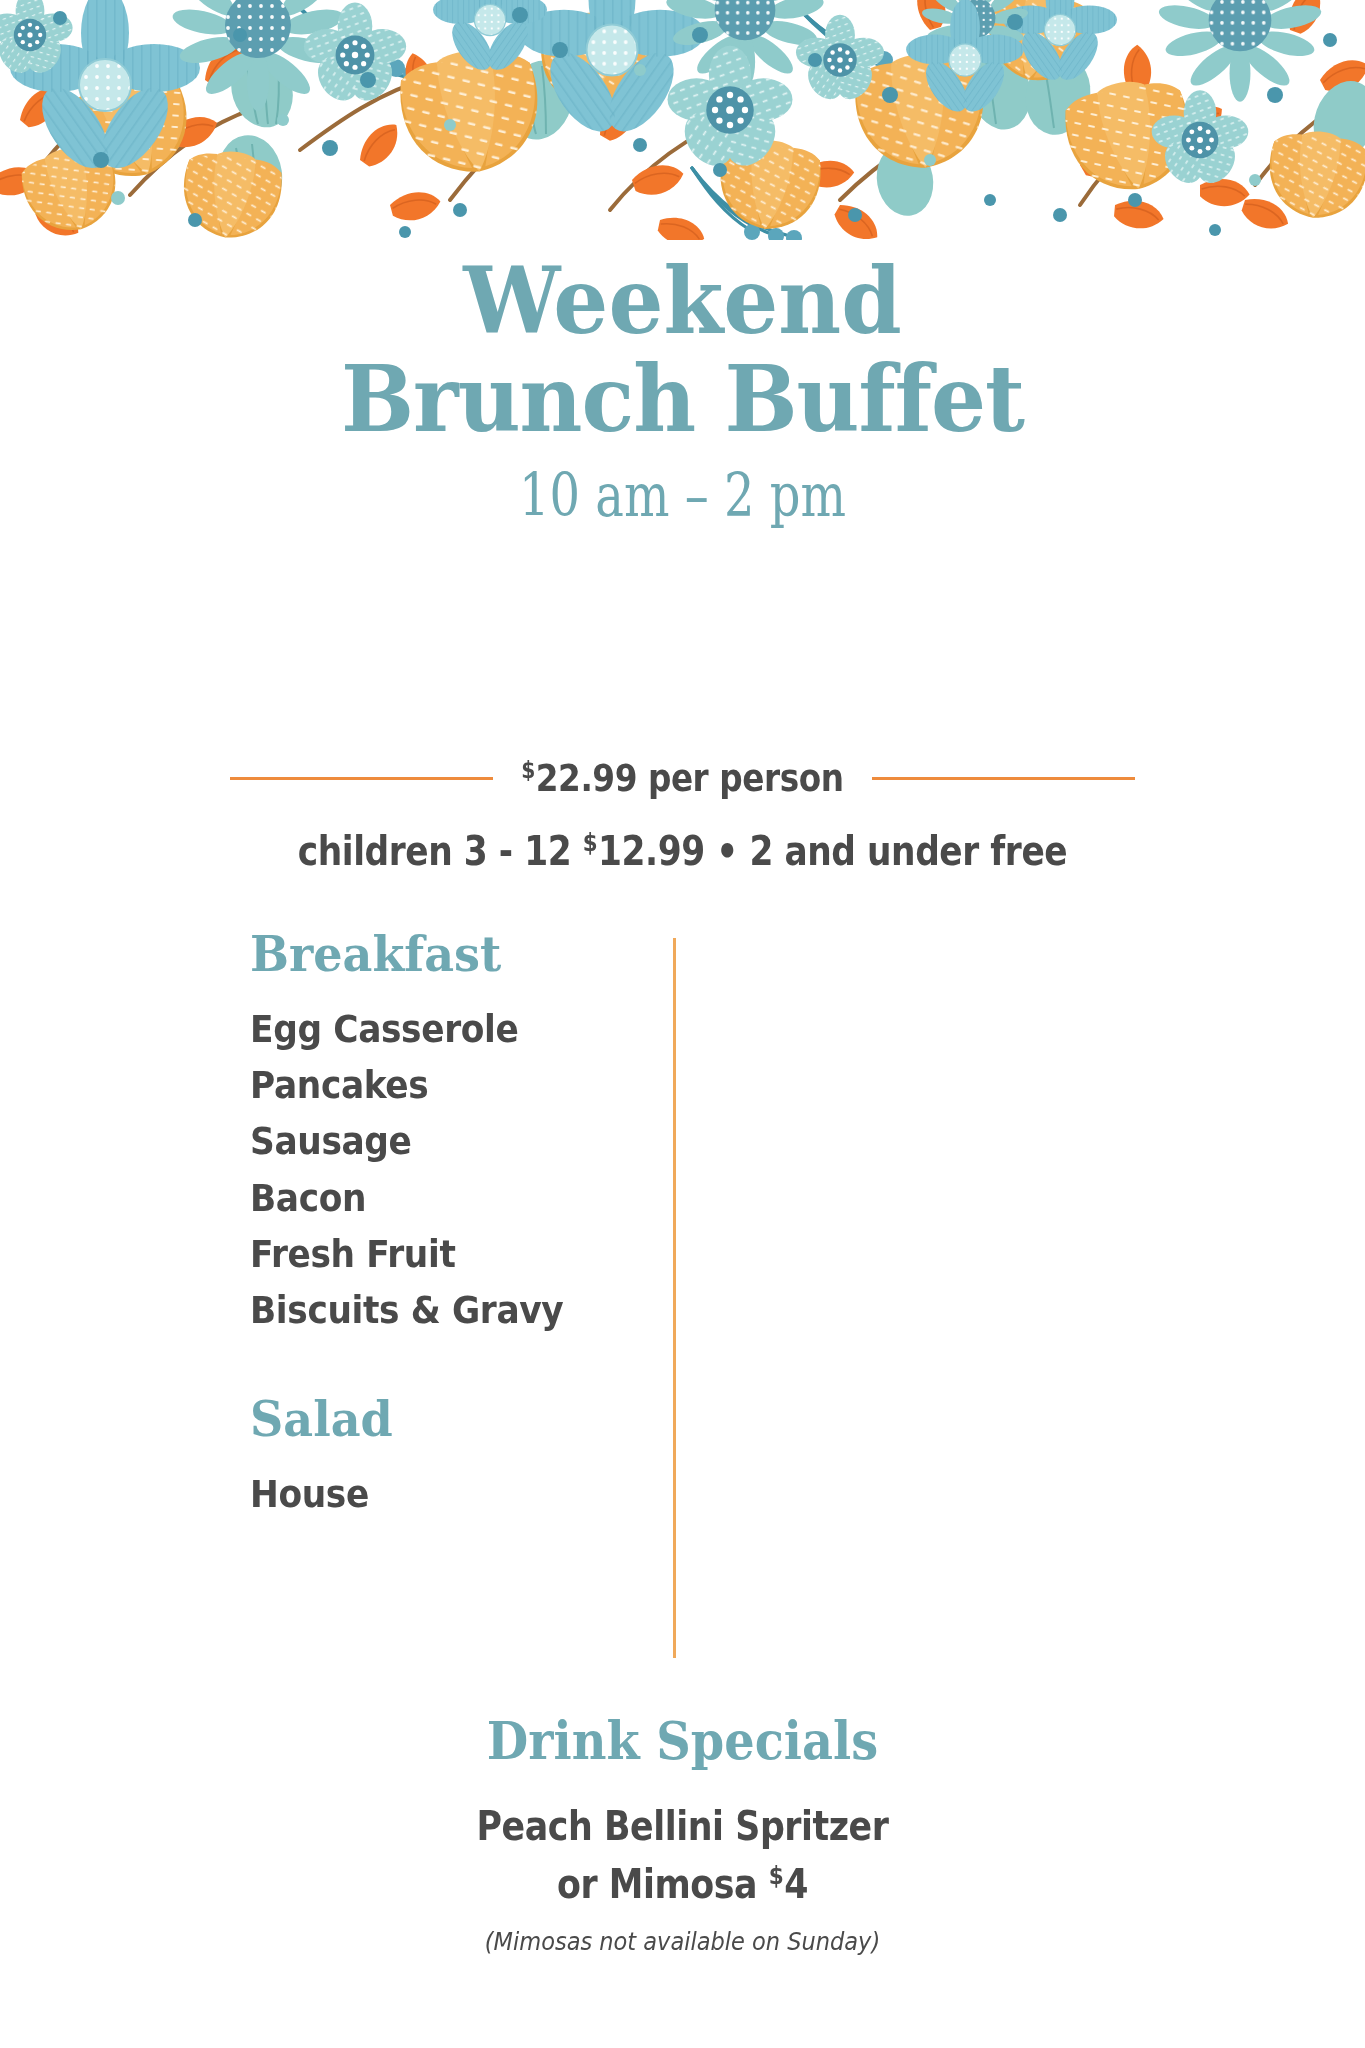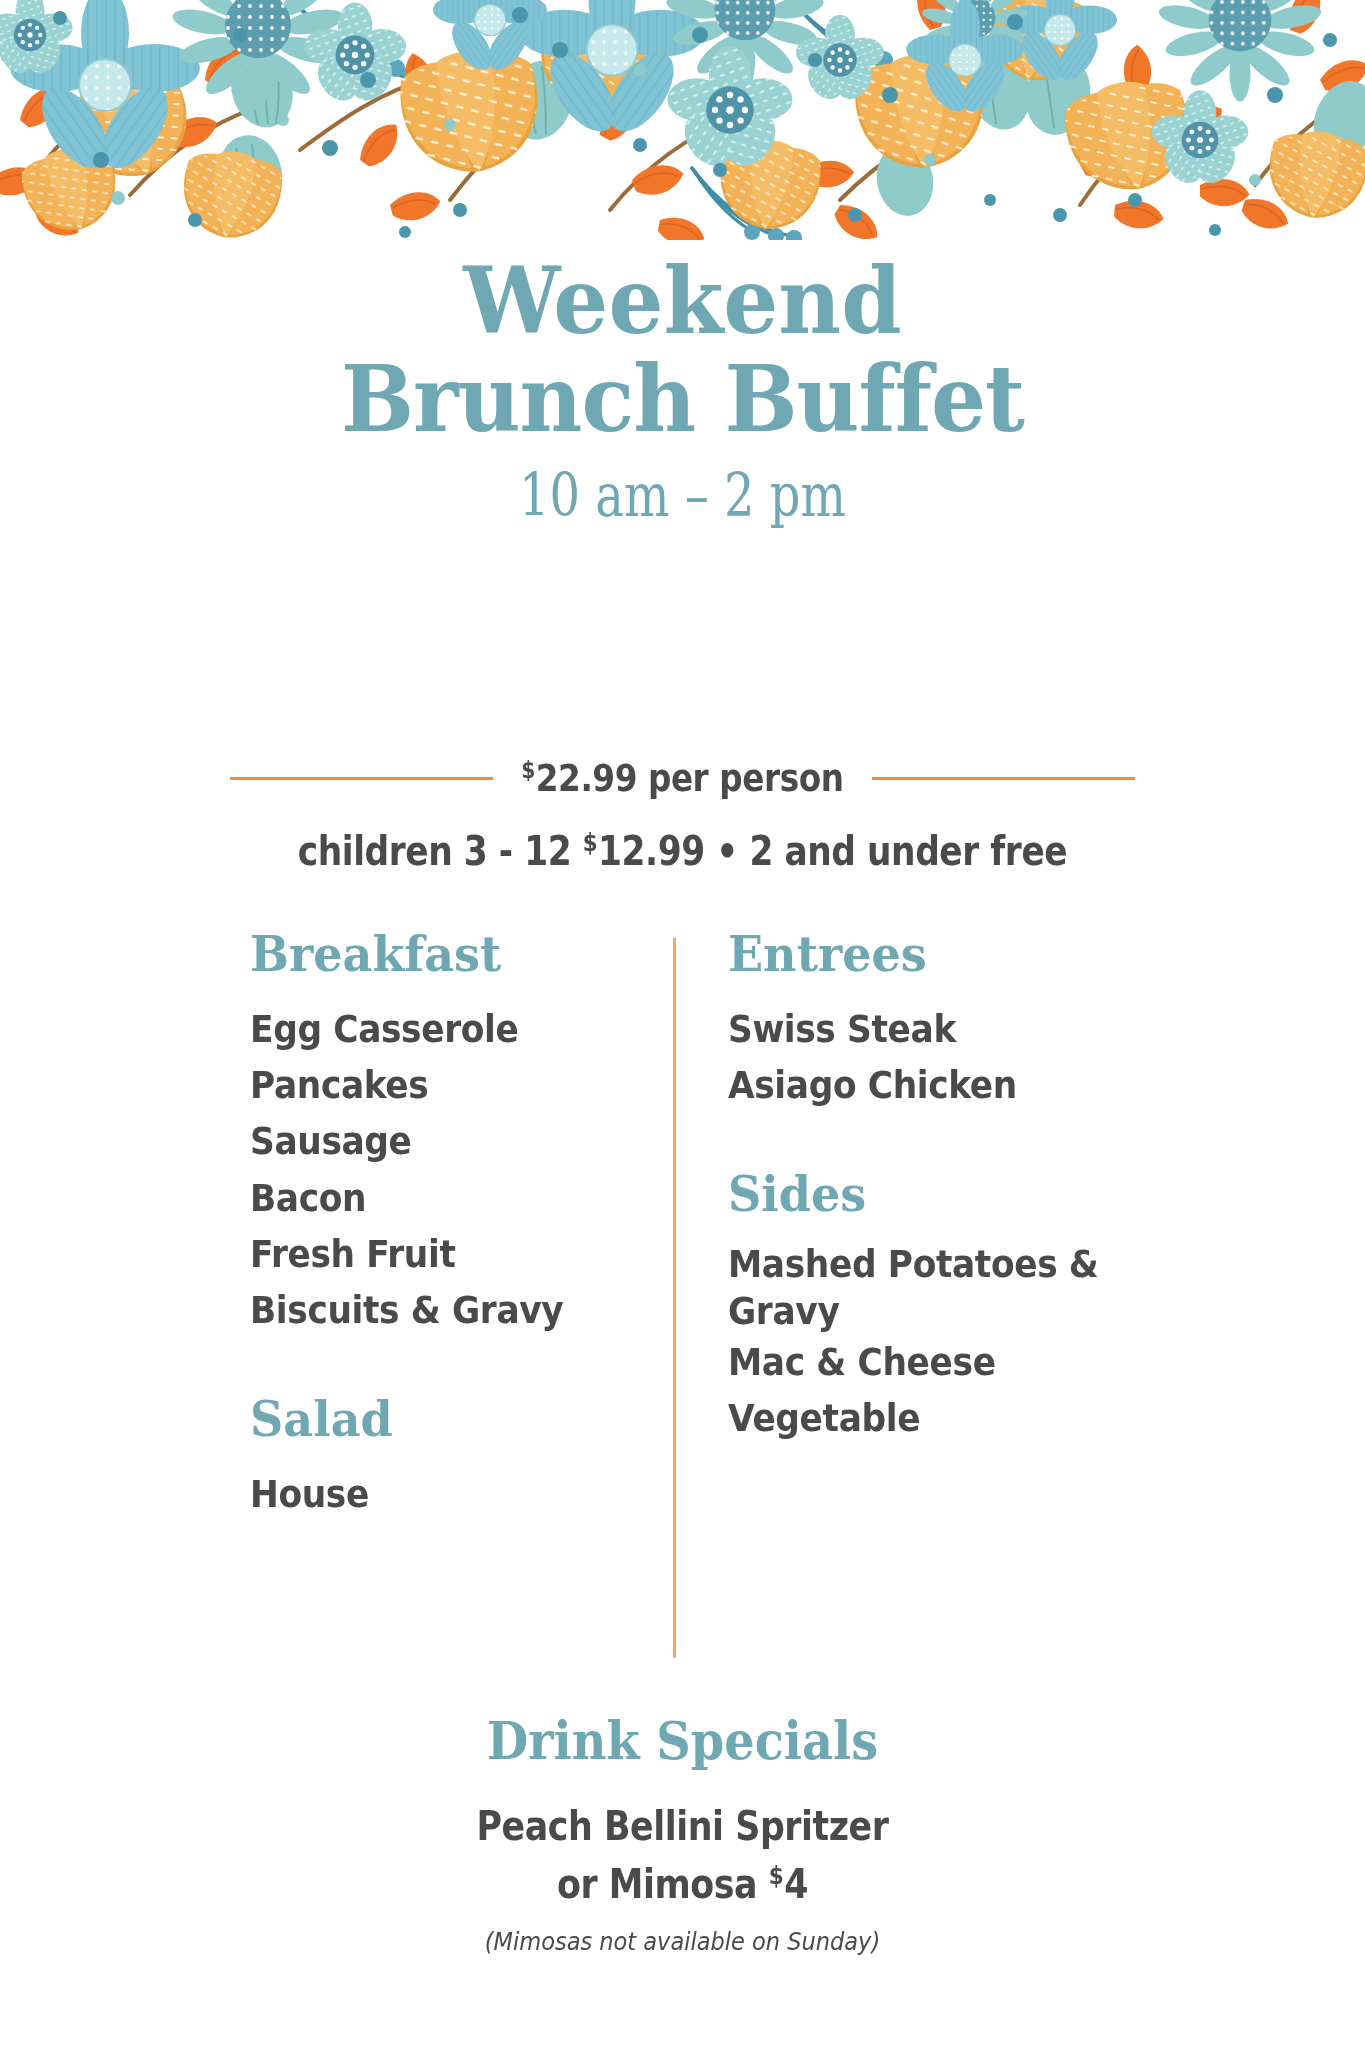--- a/index.html
+++ b/index.html
@@ -507,31 +507,20 @@
     <div class="menu-item">Pancakes</div>
     <div class="menu-item">Sausage</div>
     <div class="menu-item">Bacon</div>
     <div class="menu-item">Fresh Fruit</div>
     <div class="menu-item">Biscuits &amp; Gravy</div>
 
     <div class="sec-head spaced-top">Salad</div>
     <div class="menu-item">House</div>
   </div>
 
-  <div class="col-right">
-
-    <div class="sec-head">Entrees</div>
-    <div class="menu-item">Swiss Steak</div>
-    <div class="menu-item">Asiago Chicken</div>
-
-    <div class="sec-head spaced-top">Sides</div>
-    <div class="menu-item wrap">Mashed Potatoes &amp; Gravy</div>
-    <div class="menu-item">Mac &amp; Cheese</div>
-    <div class="menu-item">Vegetable</div>
-  </div>
 </div>
 
 <div class="drinks">
   <div class="drinks-head">Drink Specials</div>
   <div class="drink-line">Peach Bellini Spritzer</div>
   <div class="drink-line"><span>or Mimosa </span><sup class="dollar">$</sup><span>4</span></div>
   <div class="drink-note">(Mimosas not available on Sunday)</div>
 </div>
 
 </body></html>

